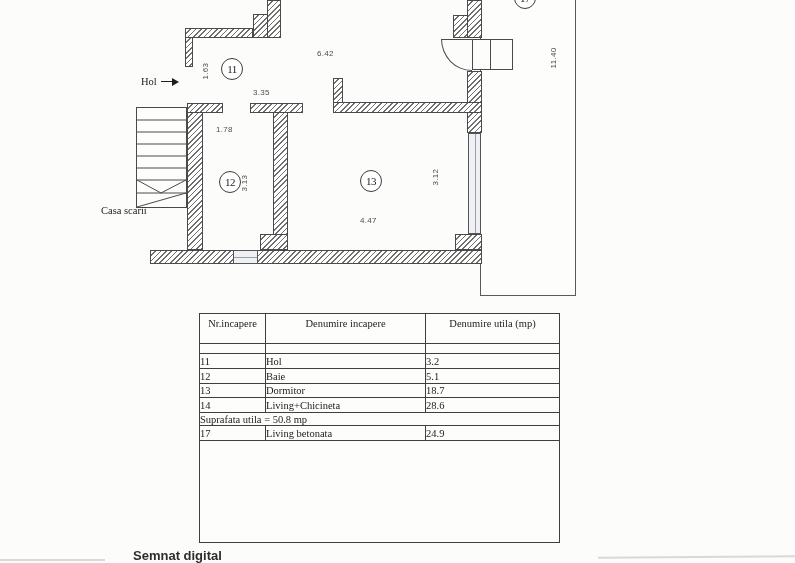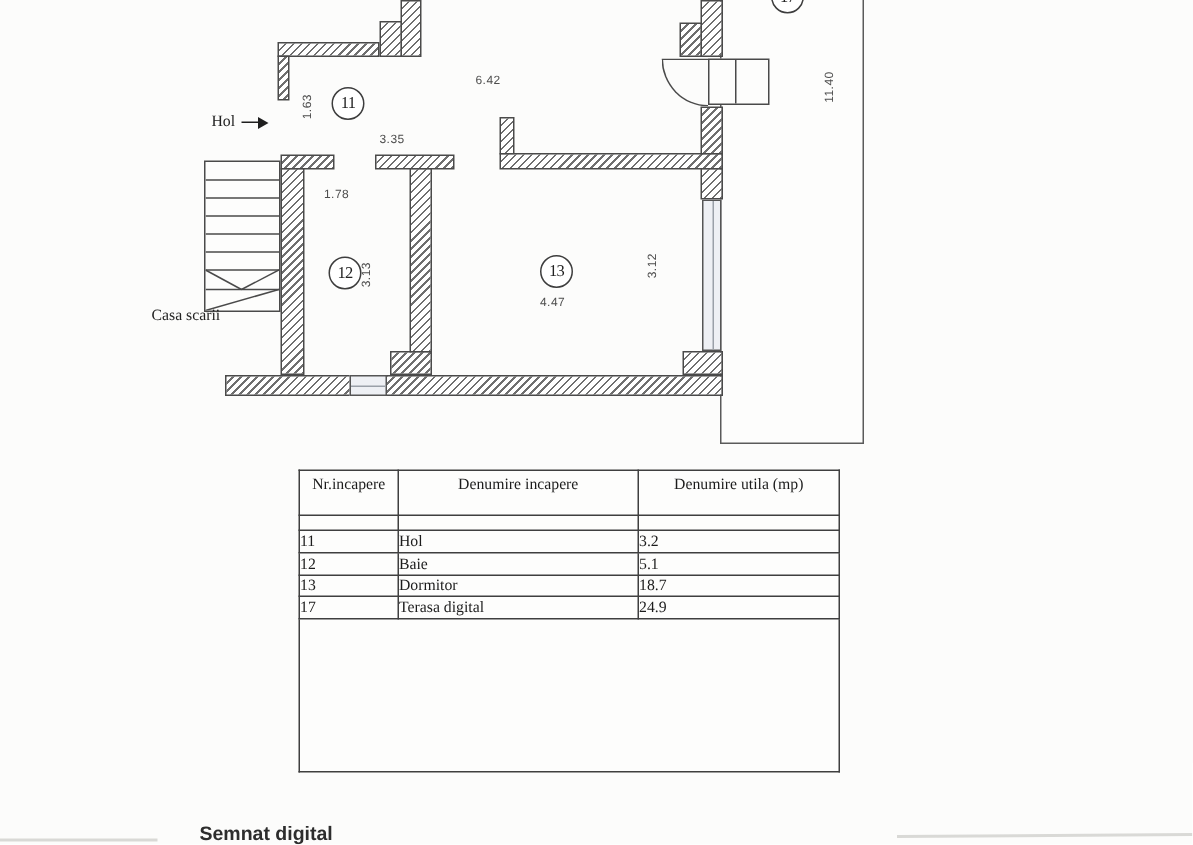--- a/index.html
+++ b/index.html
@@ -132,21 +132,21 @@
     <div class="marker" style="left:219px;top:171px">12</div>
     <div class="marker" style="left:360px;top:170px">13</div>
     <div class="marker" style="left:514px;top:-13px">17</div>
 
     <div class="dim v" style="left:193px;top:63px;width:24px">1.63</div>
     <div class="dim" style="left:253px;top:88px">3.35</div>
     <div class="dim" style="left:317px;top:49px">6.42</div>
     <div class="dim v" style="left:538px;top:49px;width:30px">11.40</div>
     <div class="dim" style="left:216px;top:125px">1.78</div>
     <div class="dim v" style="left:232px;top:175px;width:24px">3.13</div>
-    <div class="dim" style="left:360px;top:197px">4.47</div>
+    <div class="dim" style="left:360px;top:216px">4.47</div>
     <div class="dim v" style="left:423px;top:169px;width:24px">3.12</div>
 
     <div class="plan-label hol-label" style="left:141px;top:76px">
       <span>Hol</span>
       <span class="arrow-shaft"></span>
         <span class="arrow-head"></span>
     </div>
     <div class="plan-label" style="left:101px;top:205px">Casa scarii</div>
   </div>
 
@@ -176,22 +176,30 @@
       <td>12</td>
       <td>Baie</td>
       <td>5.1</td>
     </tr>
     <tr class="r r13">
       <td>13</td>
       <td>Dormitor</td>
       <td>18.7</td>
     </tr>
     <tr class="r">
+      <td>14</td>
+      <td>Living+Chicineta</td>
+      <td>28.6</td>
+    </tr>
+    <tr class="merged">
+      <td class="span" colspan="3">Suprafata utila  = 50.8 mp</td>
+    </tr>
+    <tr class="r">
       <td>17</td>
-      <td>Terasa digital</td>
+      <td>Living betonata</td>
       <td>24.9</td>
     </tr>
     <tr class="tail">
       <td class="span" colspan="3"></td>
     </tr>
   </tbody>
     </table>
 
   <div class="signature">Semnat digital</div>
   <div class="scan-line" style="left:0;top:559px;width:105px;height:2px"></div>

